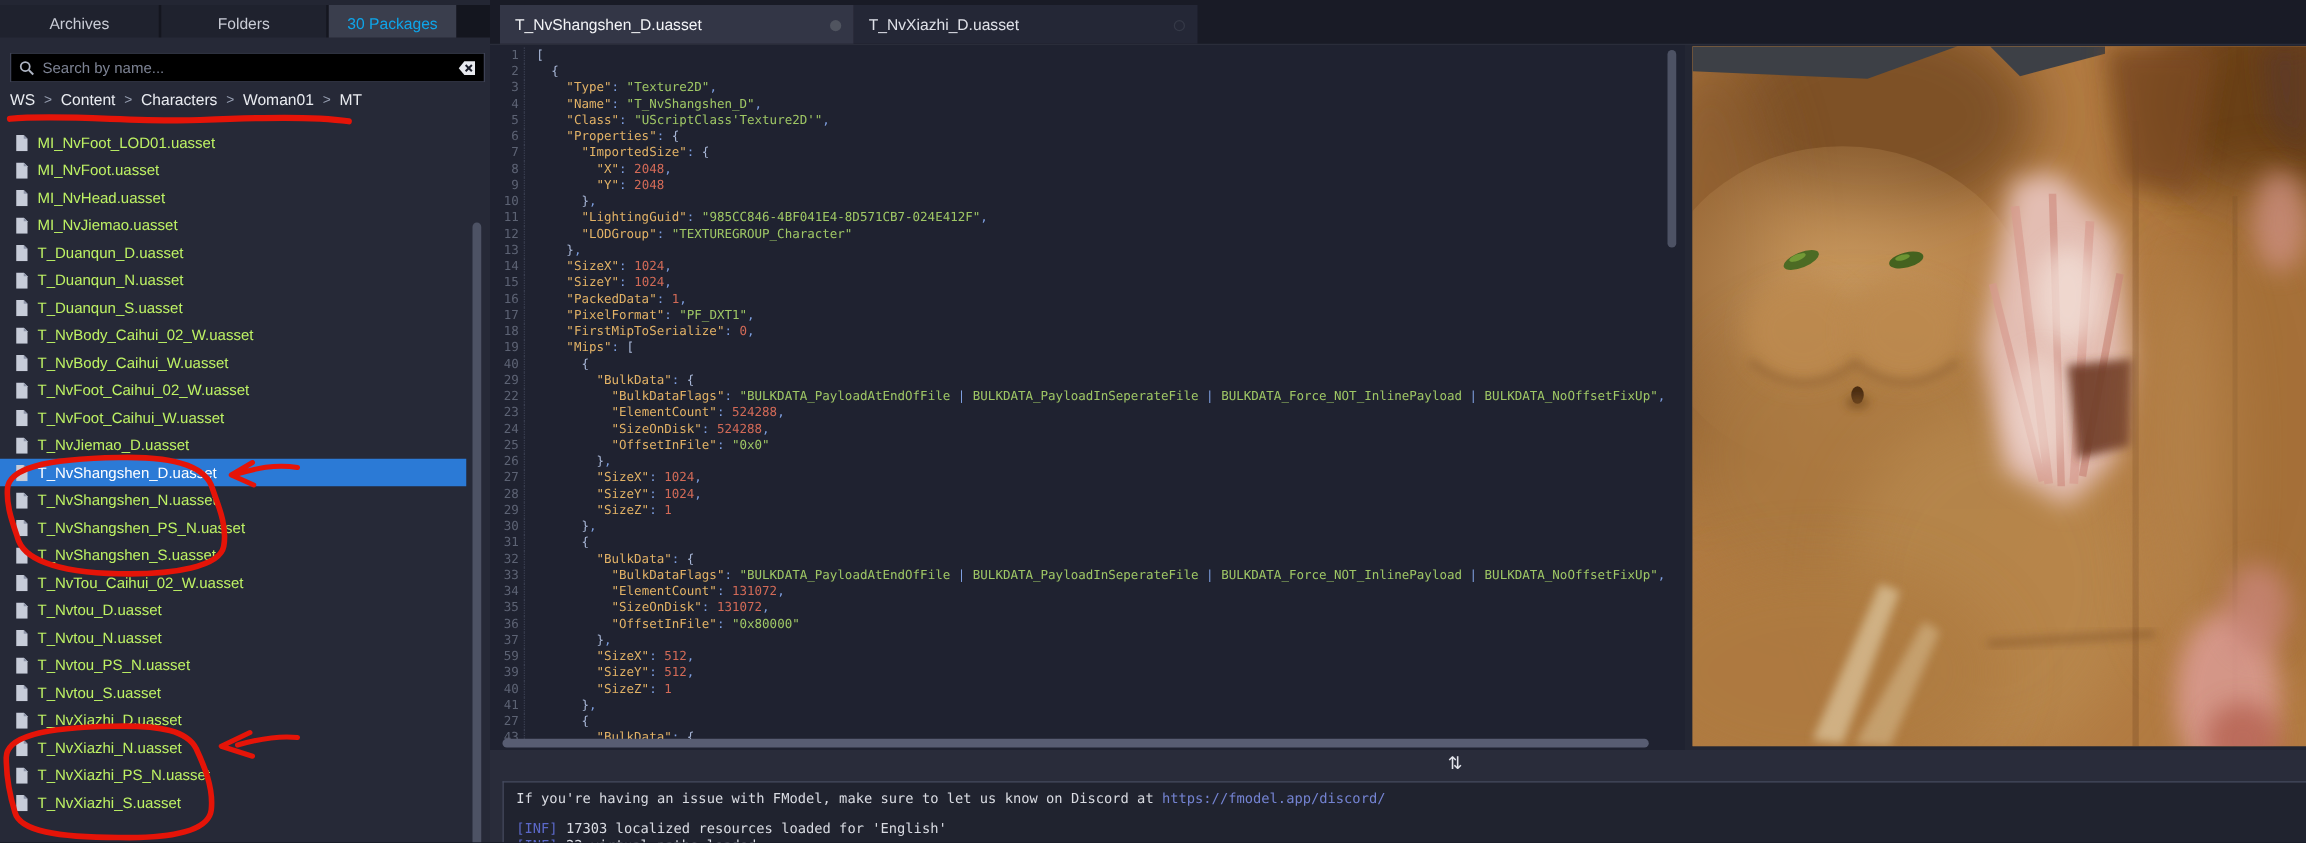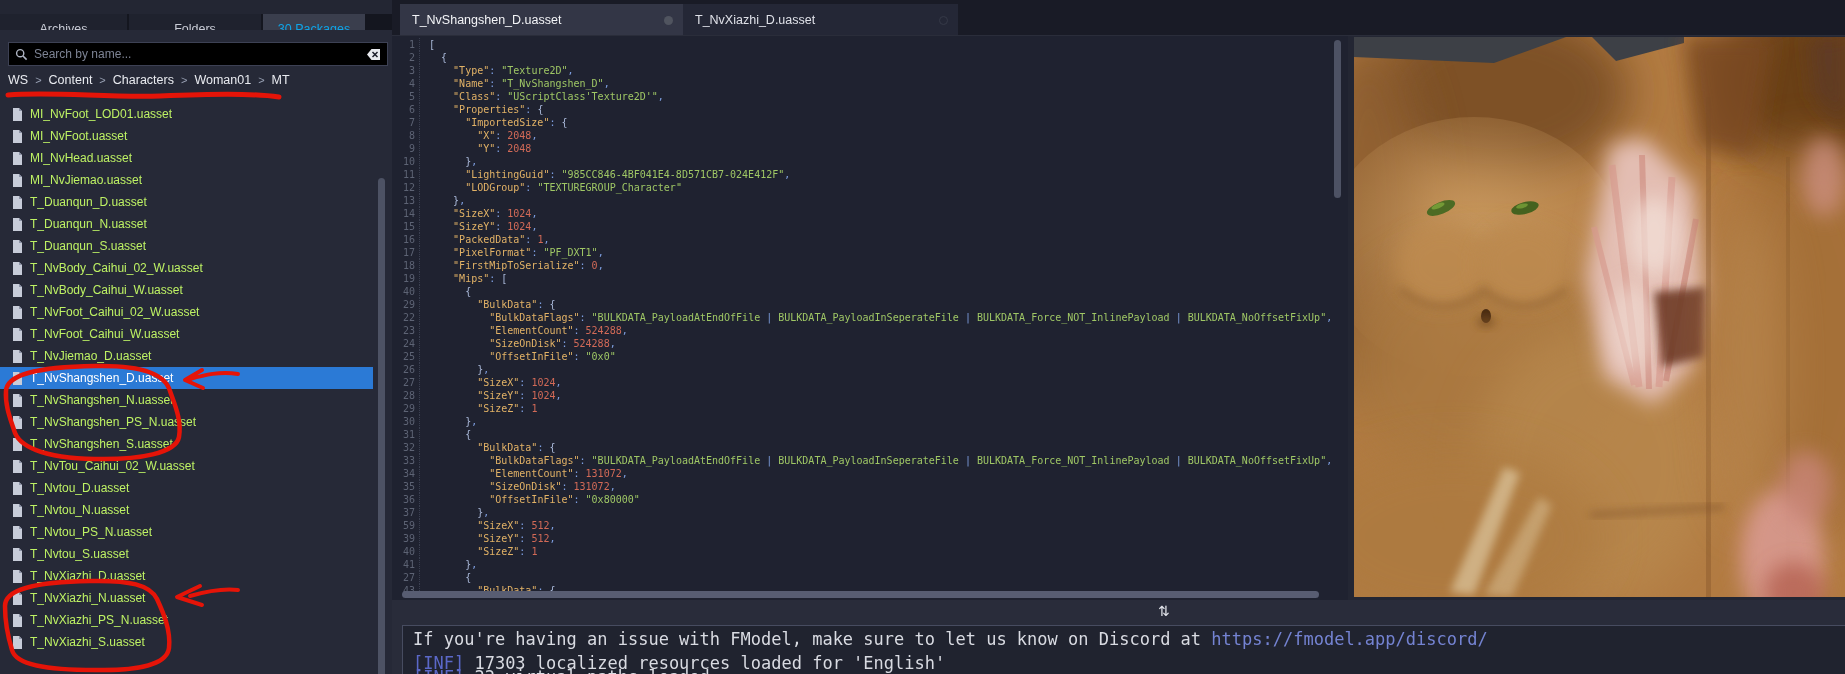--- a/index.html
+++ b/index.html
@@ -3,21 +3,21 @@
 <meta charset="utf-8">
 <style>
   * { margin:0; padding:0; box-sizing:border-box; }
   html,body { background:#15171f; }
   #app {
     position:relative; width:1845px; height:674px; overflow:hidden;
     background:#232633; font-family:"Liberation Sans", sans-serif;
     -webkit-font-smoothing:antialiased;
   }
   
-  #left-tabbar { position:absolute; left:0; top:14px; width:392px; height:30px; background:#14161f; display:flex; }
+  #left-tabbar { position:absolute; left:0; top:4px; width:392px; height:30px; background:#14161f; display:flex; }
   .ltab { height:30px; display:flex; align-items:center; justify-content:center; color:#c9ccd6; font-size:12.5px; background:#1f222e; margin-right:2px; cursor:default; }
   .ltab.t0 { width:127px; } .ltab.t1 { width:132px; } .ltab.t2 { width:102px; }
   .ltab.active { background:#3a3e4d; color:#0ea5e9; }
   #doc-tabbar { position:absolute; left:392px; top:0; width:1453px; height:36px; background:#191b26; border-bottom:1px solid #2a2d3a; }
   .dtab { position:absolute; top:4px; height:31px; display:flex; align-items:center; padding:0 12px; font-size:12.5px; color:#dfe1e8; }
   .dtab.active { left:8px; width:283px; background:#333646; color:#f3f4f7; }
   .dtab.inactive { left:291px; width:275px; background:#242736; }
   .dtab .dot { position:absolute; right:10px; top:12px; width:9px; height:9px; border-radius:50%; background:#50545f; }
   .dtab.inactive .dot { background:transparent; border:1px solid #353947; }
   
@@ -38,21 +38,21 @@
   #code-hscroll { position:absolute; left:402px; top:591px; width:917px; height:7px; border-radius:4px; background:#585d72; }
   
   #code-panel { position:absolute; left:392px; top:36px; width:956px; height:564px; background:#1f2230; overflow:hidden; }
   #code-lines { position:absolute; left:0; top:2px; width:956px; font-family:"DejaVu Sans Mono", monospace; font-size:10px; line-height:13px; }
   .cline { white-space:pre; height:13px; }
   .cline .ln { display:inline-block; width:28px; text-align:right; color:#5d6374; padding-right:4px; border-right:1px dotted #3a3f50; margin-right:9px; }
   .tok-k { color:#e2b266; } .tok-s { color:#9fc765; } .tok-n { color:#d26a57; } .tok-p { color:#7e9fe0; } .tok-b { color:#a9b8d8; }
   
   #bottom-strip { position:absolute; left:392px; top:600px; width:1453px; height:74px; background:#292c3a; }
   #sort-icon { position:absolute; left:762px; top:3px; width:20px; height:20px; color:#e4e6ec; font-size:14px; font-family:"DejaVu Sans", sans-serif; text-align:center; }
-  #log-panel { position:absolute; left:10px; top:25px; width:1443px; height:49px; background:#20232f; border-top:1px solid #474c60; border-left:1px solid #474c60; padding:6px 0 0 10px; font-family:"DejaVu Sans Mono", monospace; font-size:17px; color:#d9dbe2; }
+  #log-panel { position:absolute; left:10px; top:25px; width:1443px; height:49px; background:#20232f; border-top:1px solid #474c60; border-left:1px solid #474c60; padding:6px 0 0 10px; font-family:"DejaVu Sans Mono", monospace; font-size:11px; color:#d9dbe2; }
   #log-panel .logline { height:14px; line-height:14px; white-space:pre; }
   #log-panel a { color:#7483d2; text-decoration:none; }
   #log-panel .tag { color:#5b68c8; }
   #log-panel .spacer { height:10px; }
   
   #preview-pane { position:absolute; left:1354px; top:37px; width:491px; height:560px; background:#b27b42; overflow:hidden; }
   
   #annotations { position:absolute; left:0; top:0; width:420px; height:674px; pointer-events:none; z-index:50; }
   #annotations path { fill:none; stroke-linecap:round; stroke-linejoin:round; }
 </style>

